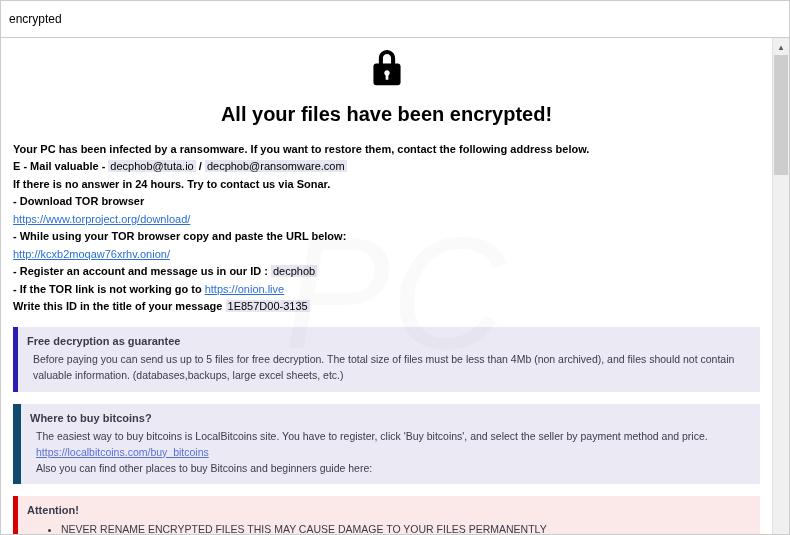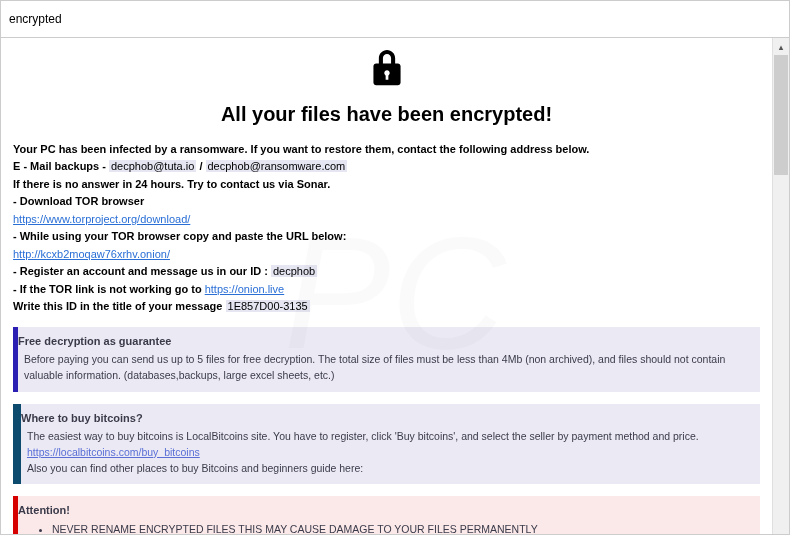--- a/index.html
+++ b/index.html
@@ -71,21 +71,21 @@
     font-size: 20px;
     font-weight: bold;
     margin: 6px 0 12px 0;
   }
   .intro p { margin-bottom: 1px; }
   .intro b { font-weight: bold; }
   .link { color: #2a6fd6; text-decoration: underline; cursor: pointer; }
   .hl { background: #e6e6f3; padding: 0 2px; }
   .box {
     margin-top: 12px;
-    padding: 6px 10px 8px 6px;
+    padding: 6px 10px 8px 15px;
     font-size: 10.5px;
   }
   .box .box-heading {
     font-weight: bold;
     margin-left: -6px;
     margin-bottom: 3px;
     font-size: 11px;
   }
   .box-blue  { border-left: 5px solid #2b1eb3; background: #ebeaf4; color: #3a3a4a; }
   .box-blue2 { border-left: 8px solid #0c4a6e; background: #ebeaf4; color: #3a3a4a; }
@@ -123,21 +123,21 @@
           <path fill="#000" d="M12 0c-3.3 0-6 2.7-6 6v4H4c-1.1 0-2 .9-2 2v12c0 1.1.9 2 2 2h16c1.1 0 2-.9 2-2V12c0-1.1-.9-2-2-2h-2V6c0-3.3-2.7-6-6-6zm0 3c1.7 0 3 1.3 3 3v4H9V6c0-1.7 1.3-3 3-3zm0 12c1.1 0 2 .9 2 2 0 .7-.4 1.4-1 1.7V22h-2v-3.3c-.6-.3-1-1-1-1.7 0-1.1.9-2 2-2z"></path>
         </svg>
       </span>
     </div>
 
     <div class="main-heading">All your files have been encrypted!</div>
 
     <div class="intro">
       <p><b>Your PC has been infected by a ransomware. If you want to restore them, contact the following address below.</b></p>
       <p>
-        <b>E - Mail backups - </b>
+        <b>E - Mail valuable - </b>
         <span class="hl">decphob@tuta.io</span>
         <b> / </b>
         <span class="hl">decphob@ransomware.com</span>
       </p>
       <p><b>If there is no answer in 24 hours. Try to contact us via Sonar.</b></p>
       <p><b>- Download TOR browser</b></p>
       <p><span class="link">https://www.torproject.org/download/</span></p>
       <p><b>- While using your TOR browser copy and paste the URL below:</b></p>
       <p><span class="link">http://kcxb2moqaw76xrhv.onion/</span></p>
       <p>

